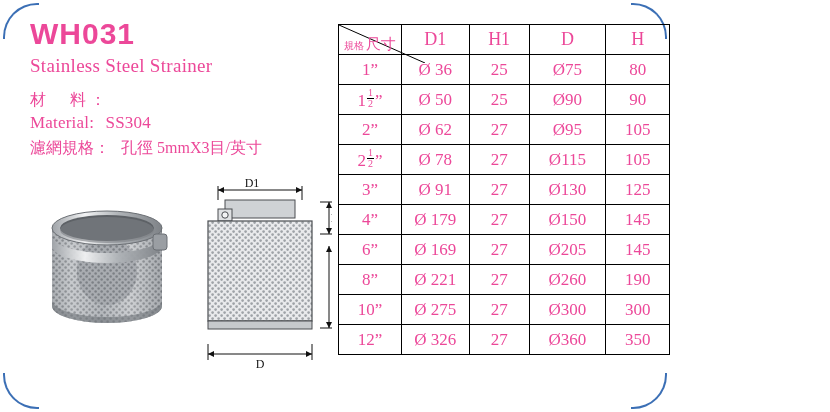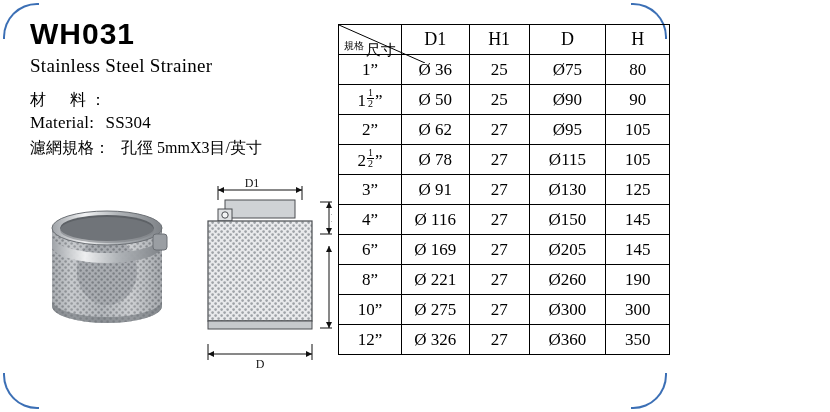--- a/index.html
+++ b/index.html
@@ -7,21 +7,21 @@
     padding: 0;
     background: #ffffff;
   }
   #page {
     position: relative;
     width: 670px;
     height: 412px;
     background: #ffffff;
     overflow: hidden;
     font-family: "Liberation Serif", serif;
-    color: #000000;
+    color: #ec4899;
   }
 
   
   .corner {
     position: absolute;
     width: 34px;
     height: 34px;
     border: 2px solid #3b6fb5;
   }
   .corner.tl { top: 3px; left: 3px; border-right: none; border-bottom: none; border-top-left-radius: 34px; }
@@ -108,21 +108,21 @@
     position: relative;
     padding: 0;
     height: 38px;
   }
   th.corner-head .diag {
     position: absolute;
     inset: 0;
   }
   th.corner-head .lab-size {
     position: absolute;
-    top: 16px;
+    top: 10px;
     right: 5px;
     font-size: 15px;
     text-align: right;
   }
   th.corner-head .lab-spec {
     position: absolute;
     bottom: 1px;
     left: 5px;
     font-size: 10px;
   }
@@ -309,21 +309,21 @@
           </tr>
           <tr>
             <td class="col-spec"><span class="sz">3</span><span class="sz">”</span></td>
             <td class="col-d1">Ø 91</td>
             <td class="col-h1">27</td>
             <td class="col-d">Ø130</td>
             <td class="col-h">125</td>
           </tr>
           <tr>
             <td class="col-spec"><span class="sz">4</span><span class="sz">”</span></td>
-            <td class="col-d1">Ø 116</td>
+            <td class="col-d1">Ø 179</td>
             <td class="col-h1">27</td>
             <td class="col-d">Ø150</td>
             <td class="col-h">145</td>
           </tr>
           <tr>
             <td class="col-spec"><span class="sz">6</span><span class="sz">”</span></td>
             <td class="col-d1">Ø 169</td>
             <td class="col-h1">27</td>
             <td class="col-d">Ø205</td>
             <td class="col-h">145</td>

